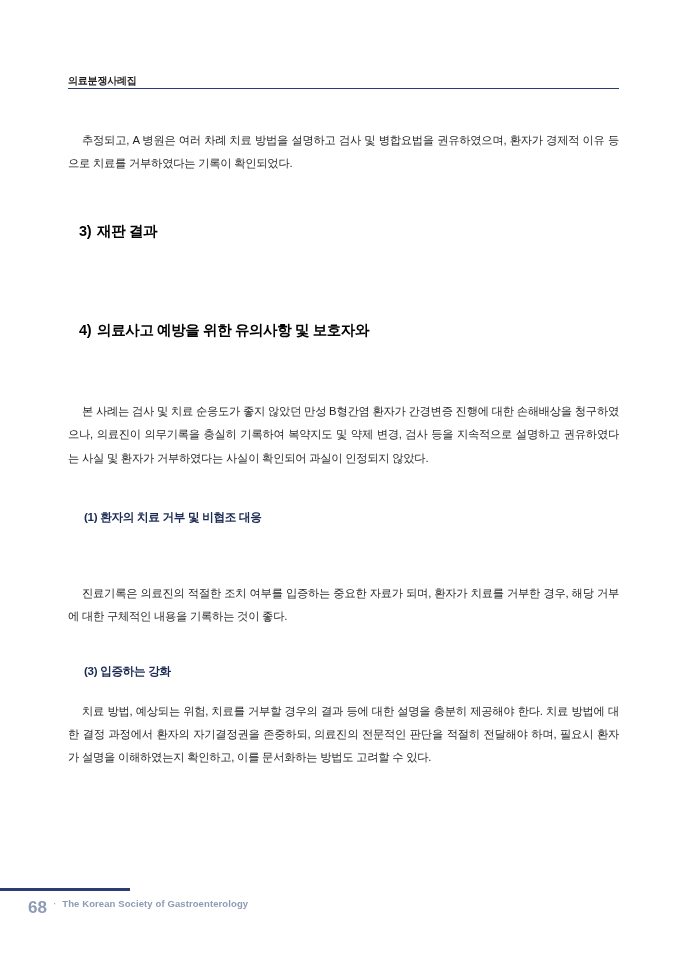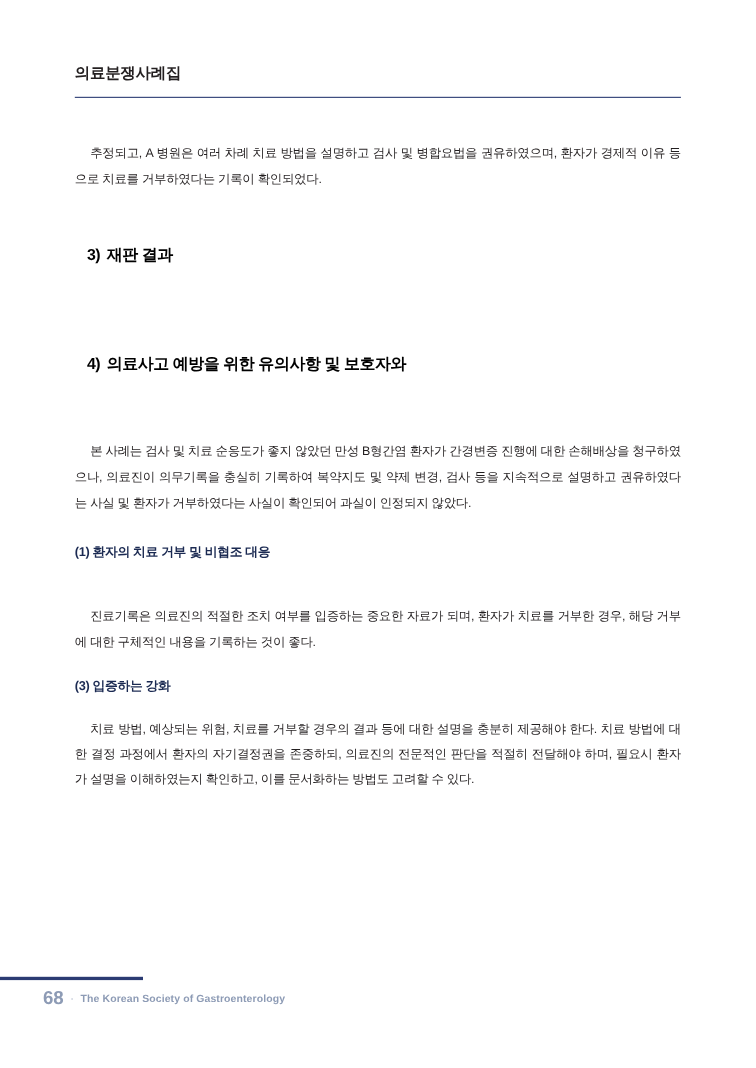--- a/index.html
+++ b/index.html
@@ -25,24 +25,25 @@
   }
 
   
   .header {
     position: absolute;
     left: 68px;
     top: 58px;
     width: 551px;
   }
   .header-title {
-    font-size: 14px;
+    font-size: 10px;
     font-weight: bold;
     color: #231f20;
     letter-spacing: -0.2px;
+    margin-top: 16px;
   }
   .header-rule {
     position: absolute;
     left: 68px;
     top: 88px;
     width: 551px;
     height: 1px;
     background: #2b3b73;
   }
 
@@ -72,21 +73,21 @@
     font-size: 14.5px;
     font-weight: bold;
     color: #000000;
     letter-spacing: -0.4px;
   }
   h2.section .num {
     margin-right: 6px;
   }
 
   h3.sub {
-    margin: 0;
+    margin: 16px;
     font-size: 11.6px;
     font-weight: bold;
     color: #1b2a52;
     letter-spacing: -0.3px;
   }
 
   .gap-a { height: 36px; }
   .gap-b { height: 28px; }
   .gap-c { height: 30px; }
   .gap-d { height: 24px; }
@@ -96,24 +97,24 @@
   .footer-rule {
     position: absolute;
     left: 0;
     top: 888px;
     width: 130px;
     height: 3px;
     background: #2b3b73;
   }
   .footer {
     position: absolute;
-    left: 39px;
+    left: 28px;
     top: 898px;
     display: flex;
-    align-items: center;
+    align-items: flex-start;
     gap: 6px;
   }
   .page-num {
     font-size: 17px;
     font-weight: bold;
     color: #8d9bb5;
     letter-spacing: 0px;
   }
   .footer-dot {
     font-size: 10px;

